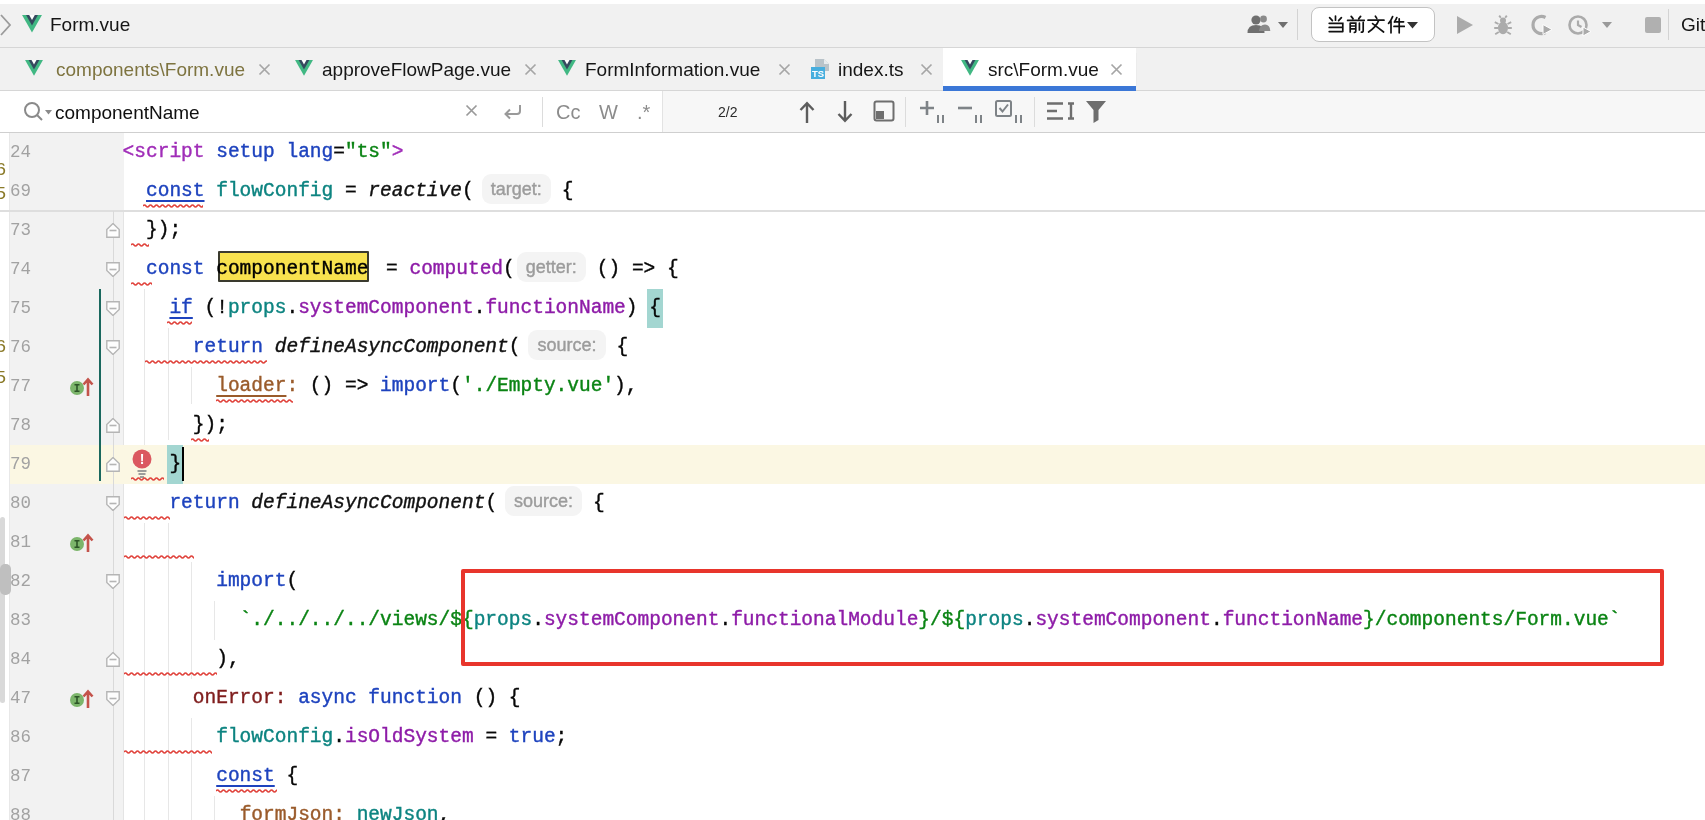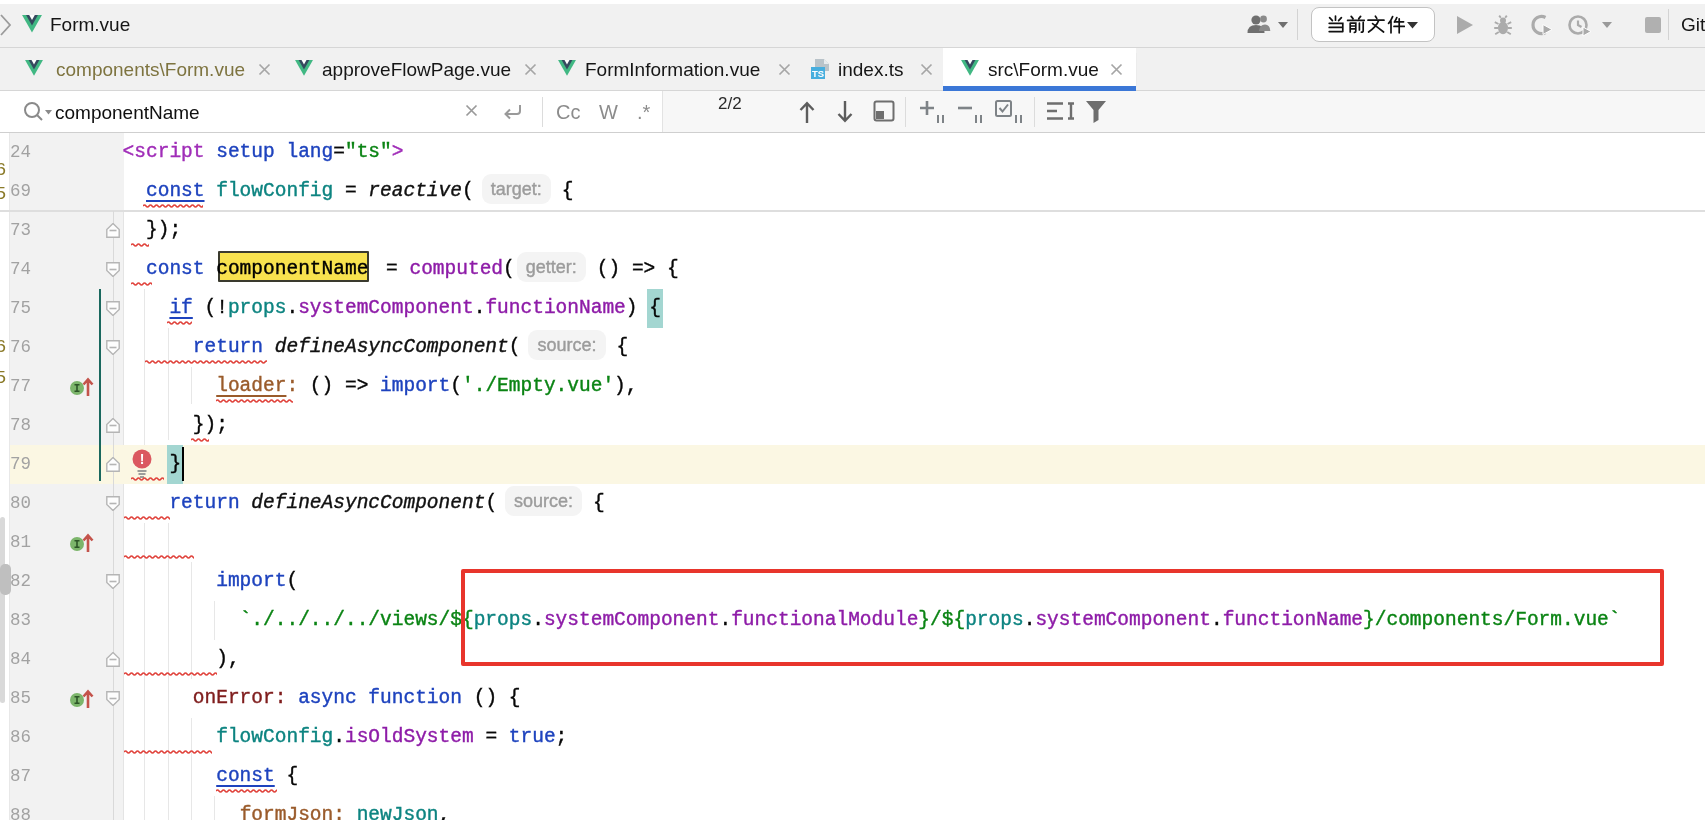--- a/index.html
+++ b/index.html
@@ -148,21 +148,21 @@
       <path d="M2.5 2.5 L12.5 12.5 M12.5 2.5 L2.5 12.5" stroke="#9a9a9a" stroke-width="1.7"></path>
     </svg>
 <svg class="abs" style="left:499px;top:99px" width="26" height="26" viewBox="0 0 26 26">
 <path d="M21 6 V12 Q21 15 18 15 H8" fill="none" stroke="#9a9a9a" stroke-width="2"></path>
 <polyline points="11,10.5 6.5,15 11,19.5" fill="none" stroke="#9a9a9a" stroke-width="2"></polyline>
 </svg>
 <div class="sep" style="left:542px;top:97px;height:30px;background:#dcdcdc"></div>
 <div class="abs" style="left:556px;top:91px;height:42px;line-height:43px;font-size:20px;color:#8c8c8c">Cc</div>
 <div class="abs" style="left:599px;top:91px;height:42px;line-height:43px;font-size:20px;color:#8c8c8c">W</div>
 <div class="abs" style="left:637px;top:91px;height:42px;line-height:43px;font-size:20px;color:#8c8c8c">.*</div>
-<div class="abs" style="left:718px;top:82px;height:42px;line-height:43px;font-size:17px;color:#2b2b2b">2/2</div>
+<div class="abs" style="left:718px;top:91px;height:42px;line-height:43px;font-size:14px;color:#2b2b2b">2/2</div>
 <svg class="abs" style="left:797px;top:99px" width="20" height="26" viewBox="0 0 20 26">
 <path d="M10 24 V5 M3.5 11 L10 4.2 L16.5 11" fill="none" stroke="#5d5d5d" stroke-width="2.4"></path>
     </svg>
 <svg class="abs" style="left:835px;top:99px" width="20" height="26" viewBox="0 0 20 26">
 <path d="M10 2 V21 M3.5 15 L10 21.8 L16.5 15" fill="none" stroke="#5d5d5d" stroke-width="2.4"></path>
     </svg>
 <svg class="abs" style="left:873px;top:100px" width="22" height="22" viewBox="0 0 22 22">
 <rect x="1.5" y="1.5" width="19" height="19" rx="2" fill="none" stroke="#6e6e6e" stroke-width="2"></rect>
 <rect x="3" y="11" width="8" height="8" fill="#6e6e6e"></rect>
     </svg>
@@ -221,21 +221,21 @@
 <div class="ln" style="top:289px">75</div>
 <div class="ln" style="top:328px">76</div>
 <div class="ln" style="top:367px">77</div>
 <div class="ln" style="top:406px">78</div>
 <div class="ln" style="top:445px">79</div>
 <div class="ln" style="top:484px">80</div>
 <div class="ln" style="top:523px">81</div>
 <div class="ln" style="top:562px">82</div>
 <div class="ln" style="top:601px">83</div>
 <div class="ln" style="top:640px">84</div>
-<div class="ln" style="top:679px">85</div>
+<div class="ln" style="top:679px">47</div>
 <div class="ln" style="top:718px">86</div>
 <div class="ln" style="top:757px">87</div>
 <div class="ln" style="top:796px">88</div>
 <svg class="abs" style="left:106px;top:223px" width="14" height="15" viewBox="0 0 14 15">
 <polygon points="7,0.5 13.2,6.5 13.2,14.2 0.8,14.2 0.8,6.5" fill="#fdfdfd" stroke="#b5b5b5" stroke-width="1.4"></polygon>
 <path d="M3.5 7.5 H10.5" stroke="#b5b5b5" stroke-width="1.6"></path>
     </svg>
 <svg class="abs" style="left:106px;top:262px" width="14" height="15" viewBox="0 0 14 15">
 <polygon points="0.8,0.8 13.2,0.8 13.2,8.5 7,14.5 0.8,8.5" fill="#fdfdfd" stroke="#b5b5b5" stroke-width="1.4"></polygon>
 <path d="M3.5 7.5 H10.5" stroke="#b5b5b5" stroke-width="1.6"></path>

